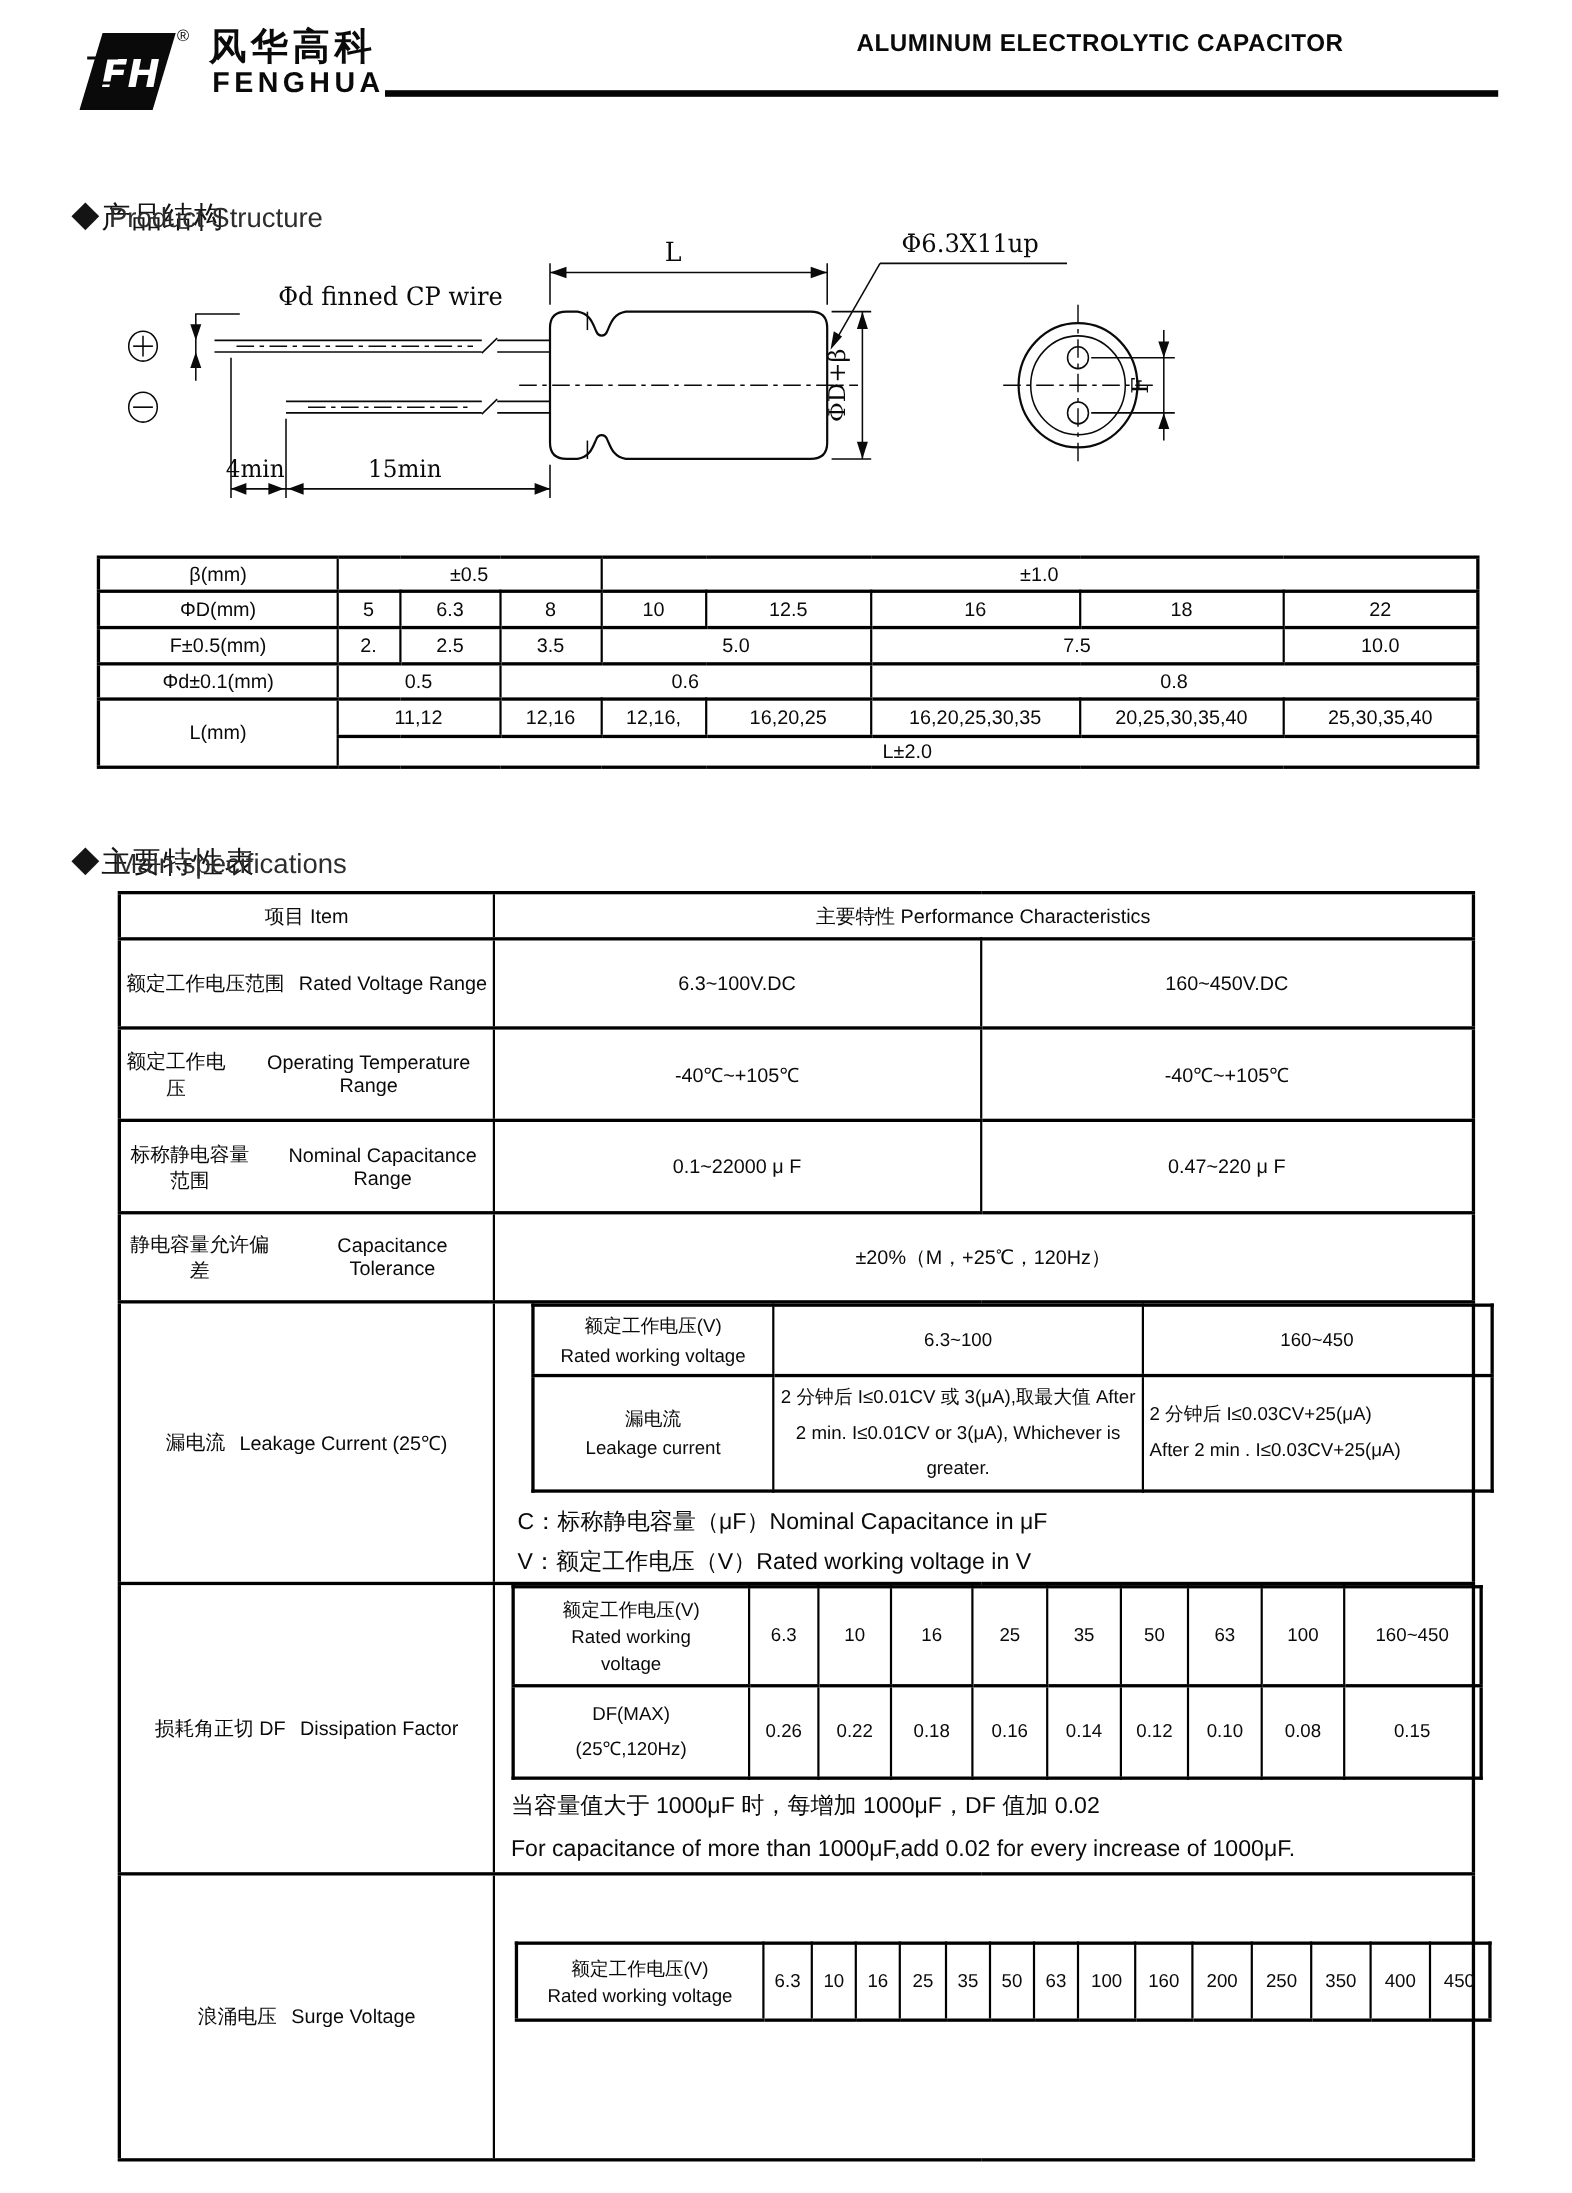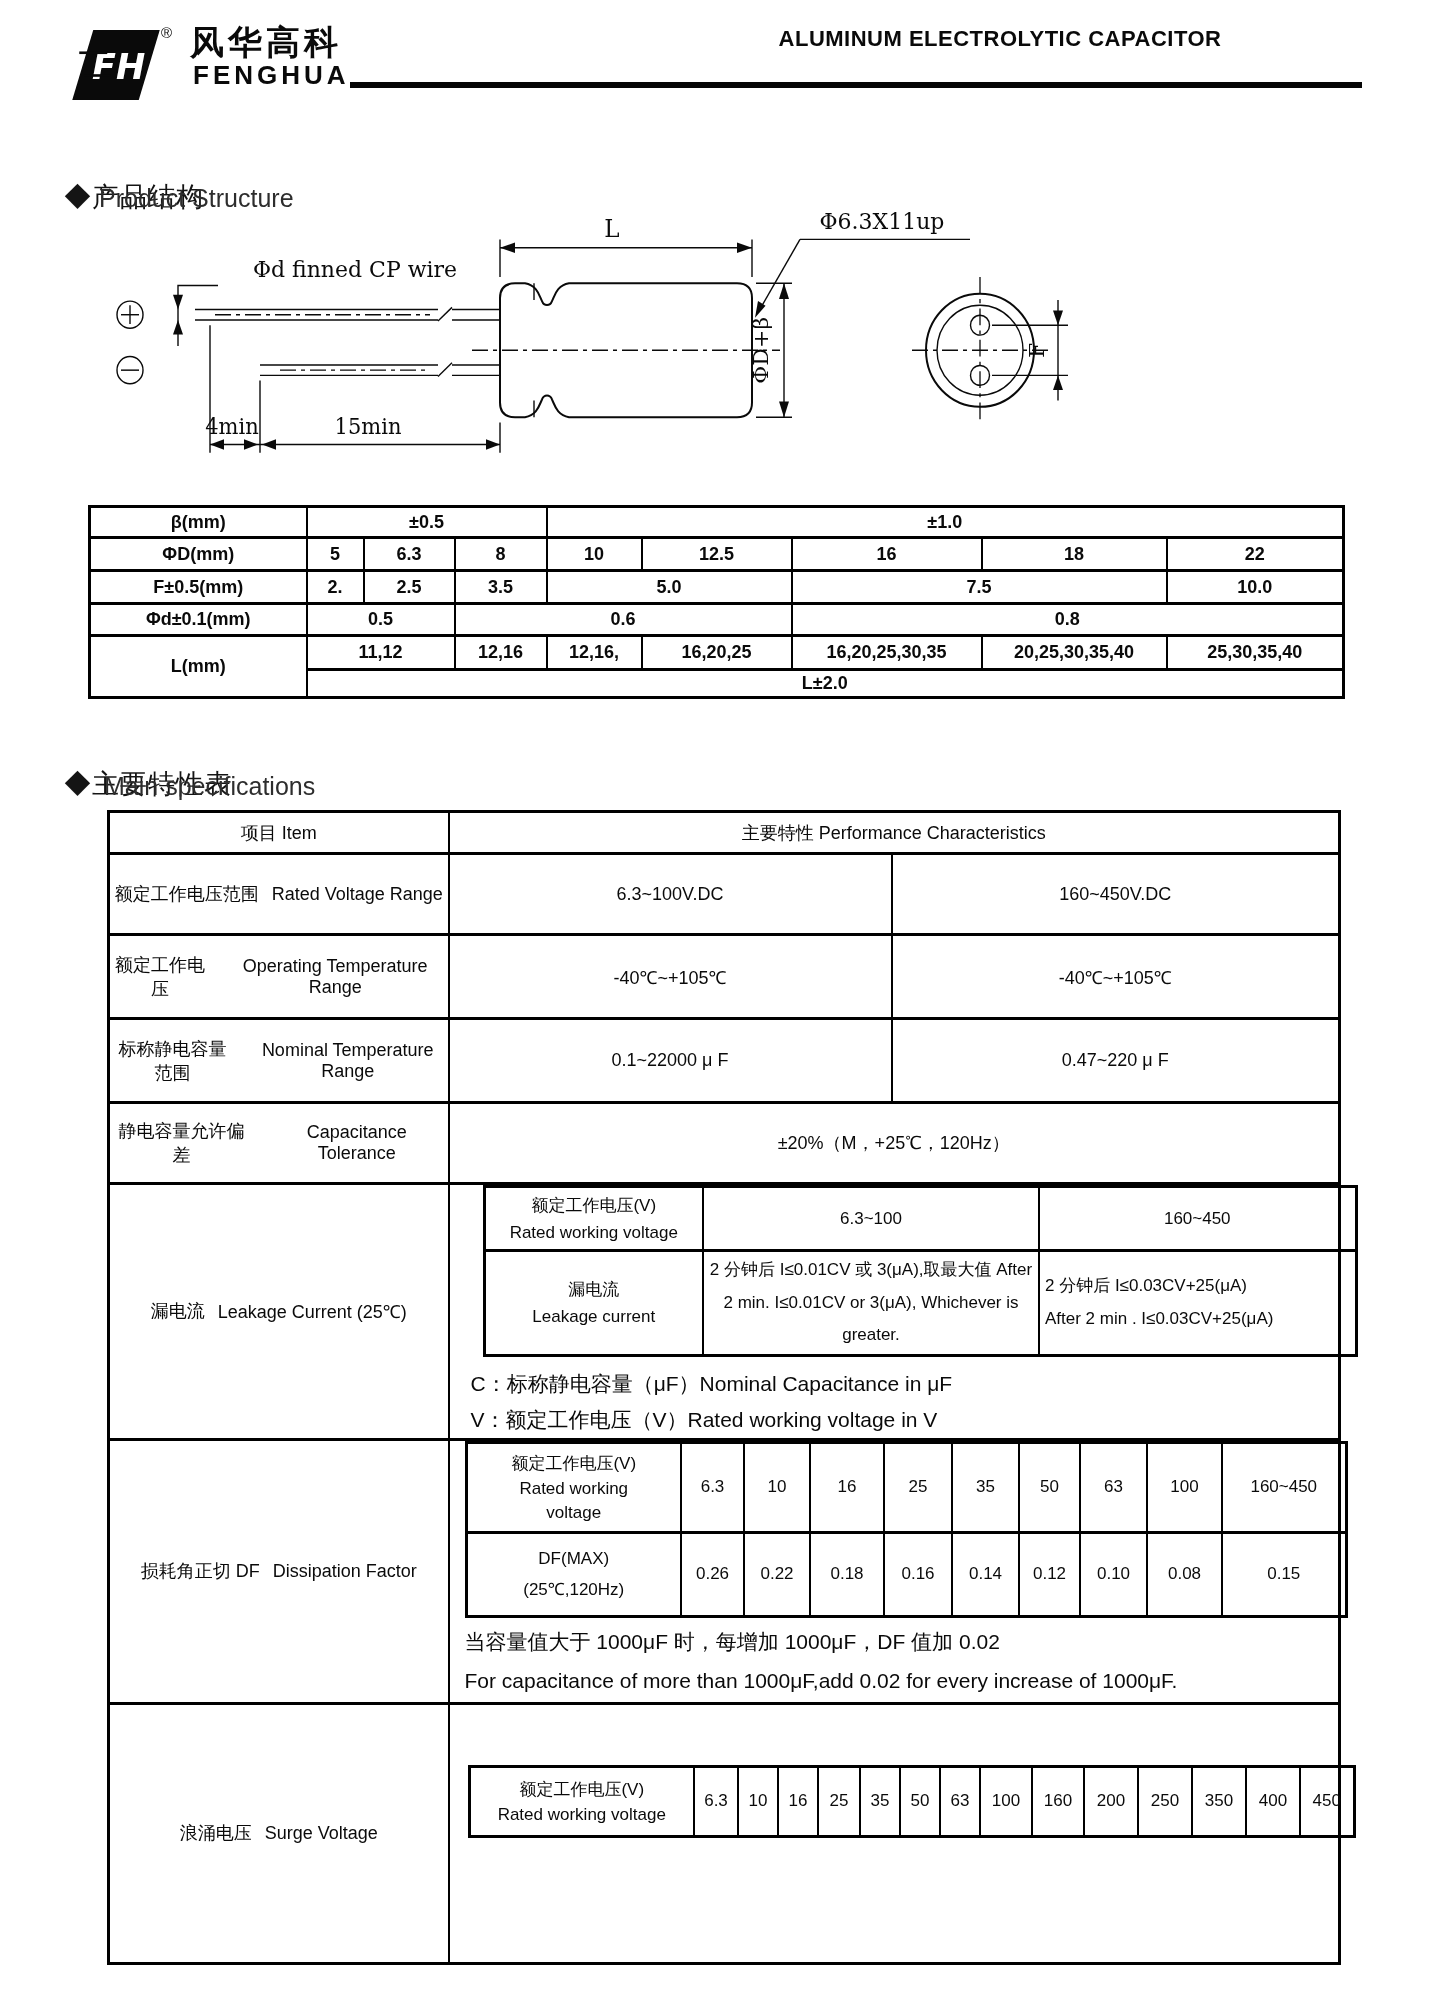--- a/index.html
+++ b/index.html
@@ -25,21 +25,21 @@
   .dln{stroke:#0a0a0a;stroke-width:2;fill:none;}
   .dthin{stroke:#0a0a0a;stroke-width:1.4;fill:none;}
   .dax{stroke:#0a0a0a;stroke-width:1.3;fill:none;stroke-dasharray:16 5 4 5;}
   .dar{fill:#0a0a0a;stroke:none;}
 
   
   table{border-collapse:collapse;table-layout:fixed;}
   td{padding:0;text-align:center;vertical-align:middle;color:#0a0a0a;overflow:visible;}
 
   .dim-table{position:absolute;left:88px;top:505px;width:1254px;border:3px solid #000;font-size:18px;}
-  .dim-table td{border:solid #000;border-width:3px 2px;font-weight:bold;}
+  .dim-table td{border:solid #000;border-width:3px 2px;}
 
   .spec-table{position:absolute;left:107px;top:810px;width:1231px;border:3px solid #000;font-size:18px;}
   .spec-table > tbody > tr > td{border:solid #000;border-width:3px 2px;}
   .lblwrap{display:flex;justify-content:center;align-items:center;gap:13px;height:100%;}
   .toprow > td{vertical-align:top;}
   .toprow > td.lblcell{vertical-align:middle;}
 
   .inner{border:3px solid #000;font-size:17px;}
   .inner td{border:2px solid #000;}
   .inner tr:first-child td{border-bottom-width:3px;}
@@ -260,21 +260,21 @@
         </div>
           </td>
         <td>-40℃~+105℃</td>
         <td>-40℃~+105℃</td>
       </tr>
 
       <tr style="height:84px">
         <td class="lblcell">
             <div class="lblwrap">
           <div>标称静电容量范围</div>
-          <div>Nominal Temperature Range</div>
+          <div>Nominal Capacitance Range</div>
         </div>
           </td>
         <td>0.1~22000 μ F</td>
         <td>0.47~220 μ F</td>
       </tr>
 
       <tr style="height:81px">
         <td class="lblcell">
             <div class="lblwrap">
           <div>静电容量允许偏差</div>

